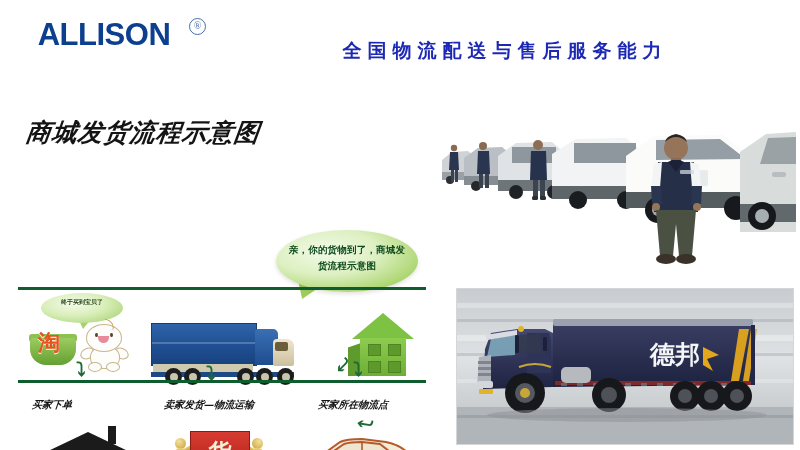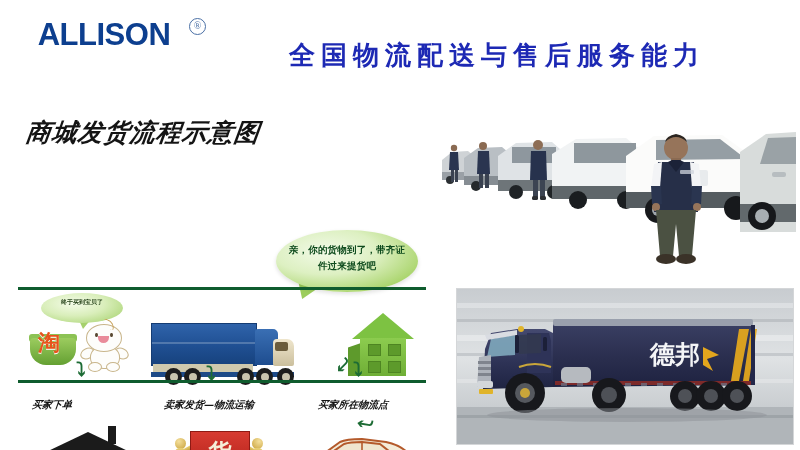--- a/index.html
+++ b/index.html
@@ -61,27 +61,27 @@
     font-size: 28px;
     letter-spacing: 2px;
     color: #17457f;
     line-height: 32px;
     text-align: center;
     width: 156px;
     margin-top: 2px;
   }
   #slide-title {
     position: absolute;
-    left: 232px;
+    left: 240px;
     top: 38px;
     width: 530px;
     text-align: center;
     font-family: Liberation Sans, sans-serif;
     font-weight: bold;
-    font-size: 26px;
+    font-size: 19px;
     letter-spacing: 6px;
     color: #1d29b4;
   }
 
   
   #flow-panel {
     position: absolute;
     left: 8px;
     top: 108px;
     width: 425px;
@@ -556,21 +556,21 @@
   </div>
 
   <div id="slide-title">全国物流配送与售后服务能力</div>
 
   <div id="flow-panel">
 
     <div id="flow-heading">商城发货流程示意图</div>
 
     <div id="speech-tail"></div>
     <div id="speech-bubble">
-      <div id="speech-bubble-text">亲，你的货物到了，带齐证件过来提货吧</div>
+      <div id="speech-bubble-text">亲，你的货物到了，商城发货流程示意图</div>
     </div>
 
     <div id="buyer-bubble-tail"></div>
     <div id="buyer-bubble">
       <div id="buyer-bubble-text">终于买到宝贝了</div>
     </div>
 
     <div id="basket">
       <div id="basket-top"></div>
       <div id="basket-body"></div>

